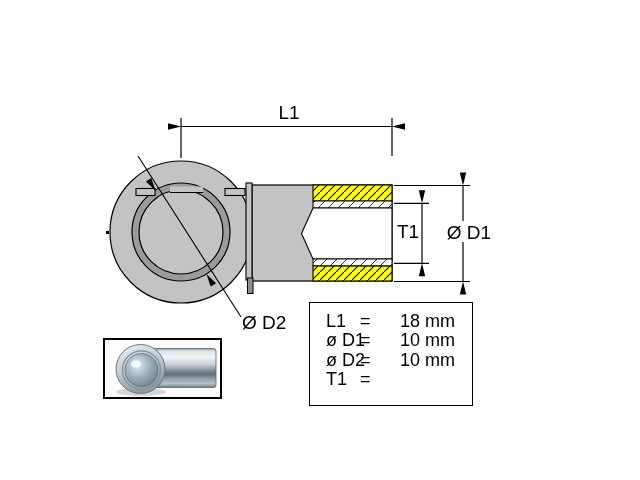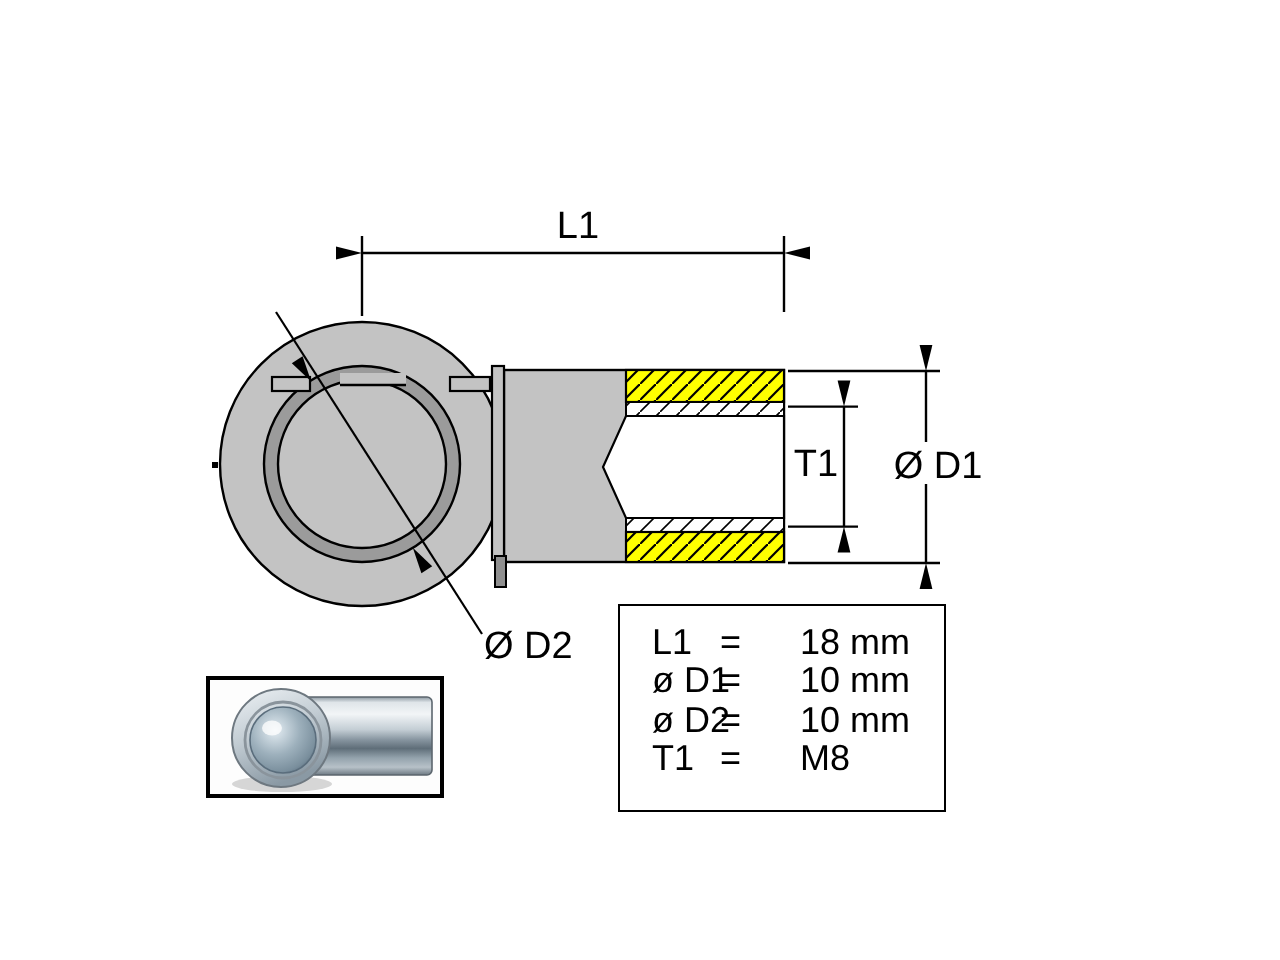--- a/index.html
+++ b/index.html
@@ -159,17 +159,16 @@
       <span>10 mm</span>
     </div>
     <div class="spec-row">
       <span>ø D2</span>
       <span>=</span>
       <span>10 mm</span>
     </div>
     <div class="spec-row">
       <span>T1</span>
       <span>=</span>
-      <span>M8</span>
     </div>
   </div>
 
 </div>
 
 </body></html>

